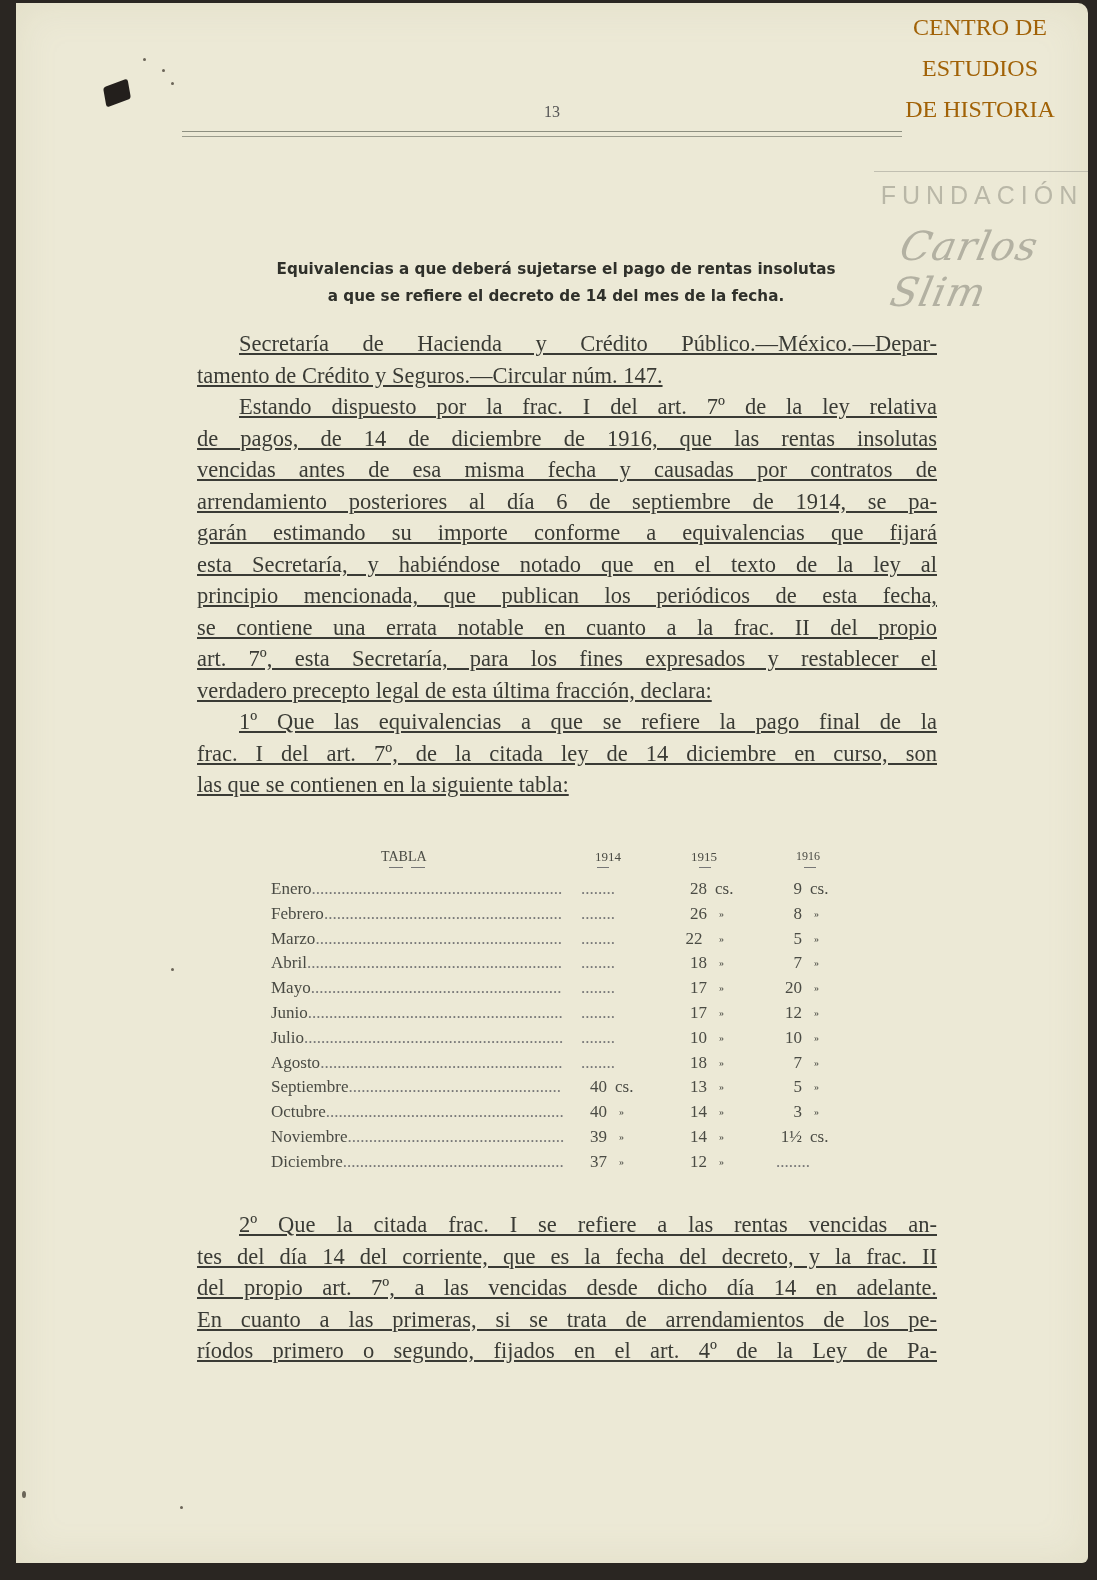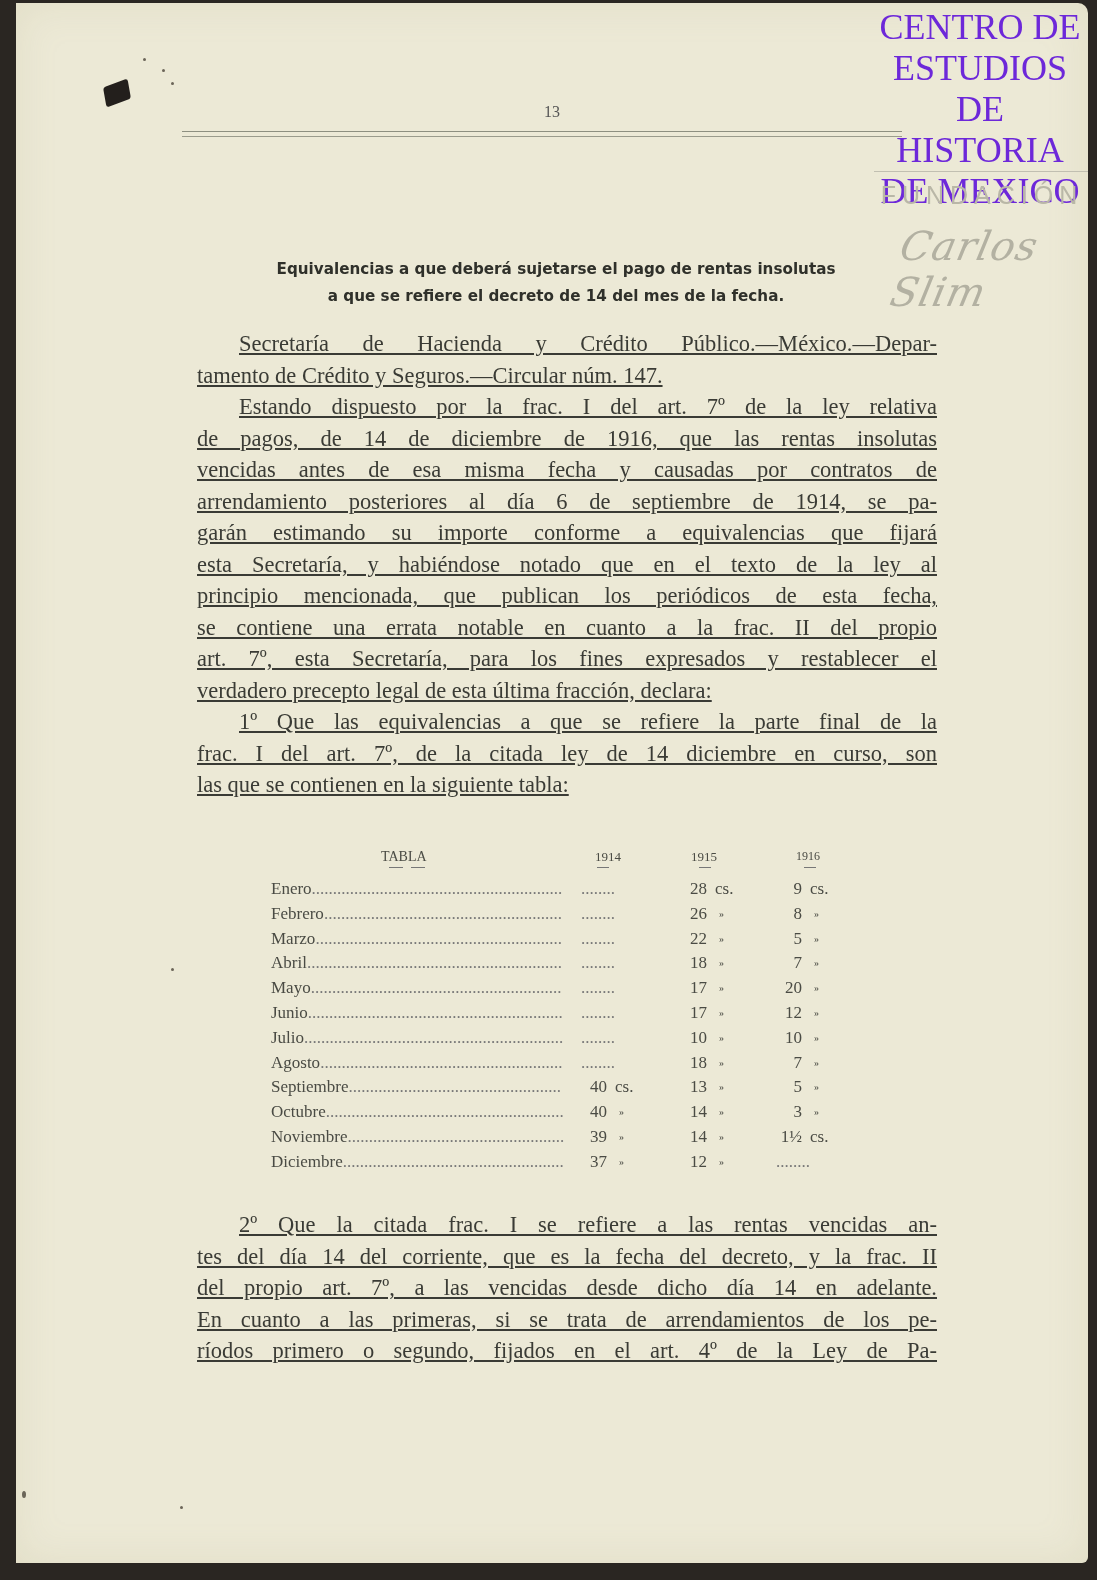--- a/index.html
+++ b/index.html
@@ -31,23 +31,23 @@
     font-size: 16px; color: #555;
   }
   .rule {
     position: absolute; left: 166px; top: 128px;
     width: 720px; height: 0;
     border-top: 1.5px solid #8d8f80;
   }
   .rule2 { top: 133px; border-top: 1px solid #9a9b8c; }
   .watermark {
     position: absolute; left: 856px; top: 4px; width: 216px;
-    text-align: center; color: #6d28d9;
+    text-align: center; color: #a16207;
     font-family: "Liberation Serif", serif;
-    font-size: 36px; line-height: 41px;
+    font-size: 24px; line-height: 41px;
   }
   .watermark .line { display: block; }
   .wm-divider {
     position: absolute; left: 858px; top: 168px; width: 214px;
     border-top: 1.5px solid #c1bfb1;
   }
   .wm-fundacion {
     position: absolute; left: 860px; top: 178px; width: 212px;
     text-align: center; color: #b9b7a7;
     font-family: "Liberation Sans", sans-serif;
@@ -114,21 +114,20 @@
   <div class="speck" style="left:155px;top:965px"></div>
 
   <div class="page-number">13</div>
   <div class="rule"></div>
   <div class="rule rule2"></div>
 
   <div class="watermark">
     <span class="line">CENTRO DE</span>
     <span class="line">ESTUDIOS</span>
     <span class="line">DE HISTORIA</span>
-    <span class="line">DE MEXICO</span>
   </div>
   <div class="wm-divider"></div>
   <div class="wm-fundacion">FUNDACIÓN</div>
   <div class="wm-signature">Carlos Slim</div>
 
   <div class="heading">
     <div>Equivalencias a que deberá sujetarse el pago de rentas insolutas</div>
     <div>a que se refiere el decreto de 14 del mes de la fecha.</div>
   </div>
 
@@ -138,21 +137,21 @@
       <span class="l indent">Estando dispuesto por la frac. I del art. 7º de la ley relativa</span>
       <span class="l">de pagos, de 14 de diciembre de 1916, que las rentas insolutas</span>
       <span class="l">vencidas antes de esa misma fecha y causadas por contratos de</span>
       <span class="l">arrendamiento posteriores al día 6 de septiembre de 1914, se pa-</span>
       <span class="l">garán estimando su importe conforme a equivalencias que fijará</span>
       <span class="l">esta Secretaría, y habiéndose notado que en el texto de la ley al</span>
       <span class="l">principio mencionada, que publican los periódicos de esta fecha,</span>
       <span class="l">se contiene una errata notable en cuanto a la frac. II del propio</span>
       <span class="l">art. 7º, esta Secretaría, para los fines expresados y restablecer el</span>
       <span class="l last">verdadero precepto legal de esta última fracción, declara:</span>
-      <span class="l indent">1º Que las equivalencias a que se refiere la parte final de la</span>
+      <span class="l indent">1º Que las equivalencias a que se refiere la pago final de la</span>
       <span class="l">frac. I del art. 7º, de la citada ley de 14 diciembre en curso, son</span>
       <span class="l last">las que se contienen en la siguiente tabla:</span>
     </div>
 
   <div class="table">
     <div class="thead">
       <span style="left:110px">TABLA</span>
       <div class="u" style="left:118px;width:14px"></div>
       <div class="u" style="left:140px;width:14px"></div>
       <span style="left:324px;font-size:13px">1914</span>
@@ -171,21 +170,21 @@
         </div>
         <div class="trow">
           <span class="month"><span style="position: static;">Febrero</span><span class="leader" style="position: static;">........................................................</span></span>
           <span class="c1914"><span class="leader" style="position: static;">........</span></span>
           <span class="c1915"><span class="num" style="position: static;">26</span><span class="ditto" style="position: static;">»</span></span>
           <span class="c1916"><span class="num" style="position: static;">8</span><span class="ditto" style="position: static;">»</span></span>
         </div>
         <div class="trow">
           <span class="month"><span style="position: static;">Marzo</span><span class="leader" style="position: static;">..........................................................</span></span>
           <span class="c1914"><span class="leader" style="position: static;">........</span></span>
-          <span class="c1915"><span class="num" style="position: static;">22</span><span class="ditto" style="position: static;">»</span></span>
+          <span class="c1915"><span class="num" style="position: static; text-align: center;">22</span><span class="ditto" style="position: static;">»</span></span>
           <span class="c1916"><span class="num" style="position: static;">5</span><span class="ditto" style="position: static;">»</span></span>
         </div>
         <div class="trow">
           <span class="month"><span style="position: static;">Abril</span><span class="leader" style="position: static;">............................................................</span></span>
           <span class="c1914"><span class="leader" style="position: static;">........</span></span>
           <span class="c1915"><span class="num" style="position: static;">18</span><span class="ditto" style="position: static;">»</span></span>
           <span class="c1916"><span class="num" style="position: static;">7</span><span class="ditto" style="position: static;">»</span></span>
         </div>
         <div class="trow">
           <span class="month"><span style="position: static; font-family: Liberation Serif, serif;">Mayo</span><span class="leader" style="position: static;">...........................................................</span></span>

